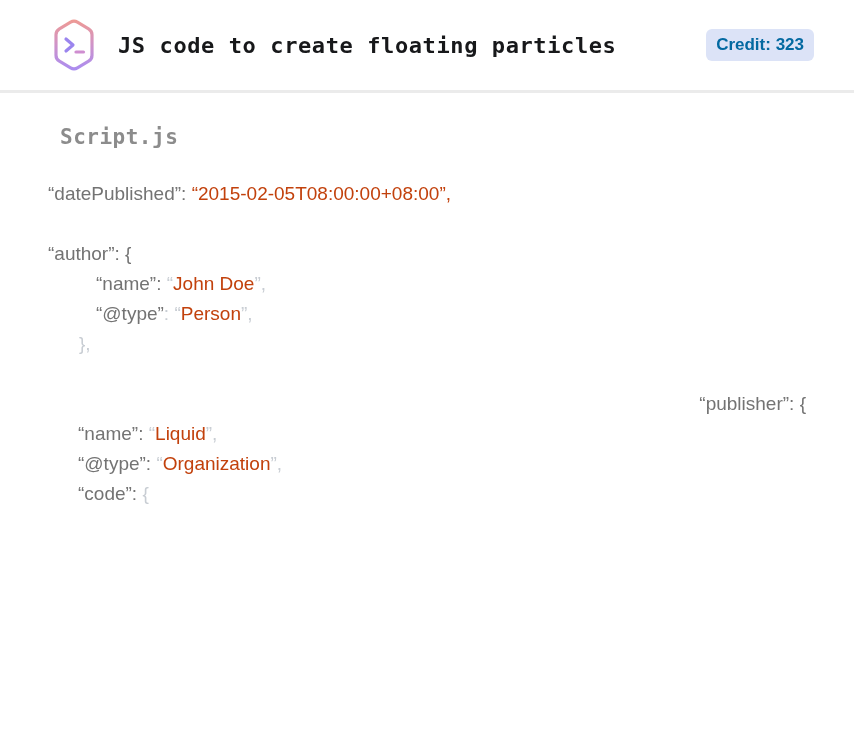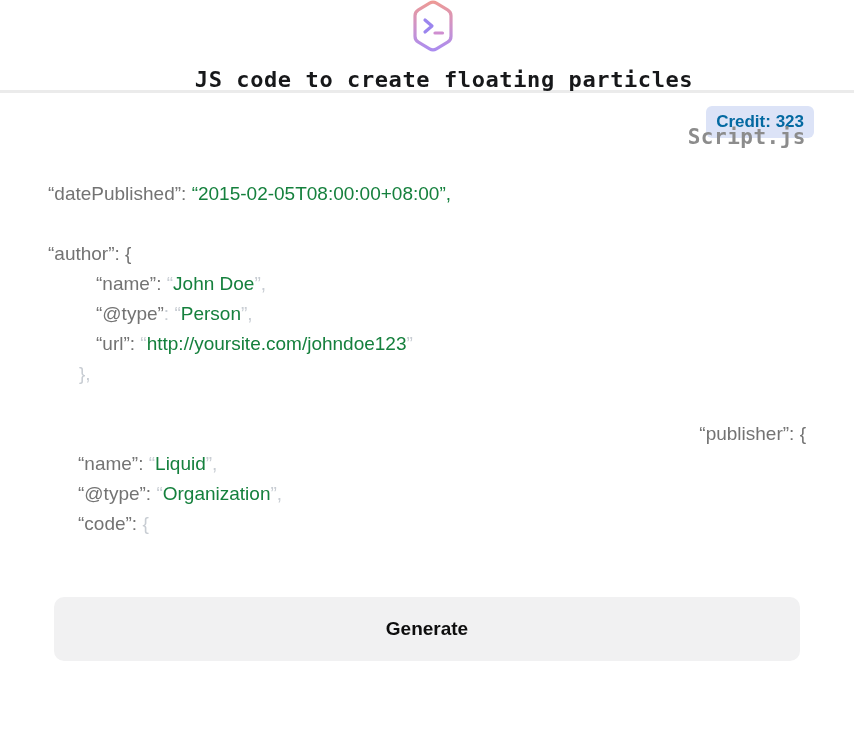--- a/index.html
+++ b/index.html
@@ -12,21 +12,20 @@
   }
 
   
   .header {
     height: 93px;
     display: flex;
     align-items: center;
     padding: 0 40px 0 52px;
     background: #ffffff;
     border-bottom: 3px solid #ebebeb;
-    flex-direction: column;
   }
   .logo { width: 44px; height: 52px; flex: 0 0 auto; }
   .app-title {
     font-family: "DejaVu Sans Mono", "Liberation Mono", monospace;
     font-size: 22px;
     font-weight: 600;
     letter-spacing: 0.6px;
     color: #17181a;
     margin-left: 22px;
     white-space: nowrap;
@@ -42,30 +41,29 @@
     white-space: nowrap;
   }
 
   
   .main { padding: 32px 48px 0 48px; }
   .file-name {
     font-family: "DejaVu Sans Mono", "Liberation Mono", monospace;
     font-size: 21px;
     font-weight: 600;
     color: #8c8c8c;
-    margin: 0 0 30px 0;
+    margin: 0 0 30px 12px;
     letter-spacing: 0.5px;
-    text-align: right;
   }
 
   .code { font-size: 19px; line-height: 30px; }
   .code-line { white-space: pre; }
   .c-gray  { color: #737373; }
   .c-light { color: #c8cdd3; }
-  .c-blue  { color: #15803d; text-align: center; }
+  .c-blue  { color: #c2410c; text-align: center; }
 
   
   .btn-row { margin-top: 58px; padding: 0 6px; }
   .generate-btn {
     display: block;
     width: 100%;
     height: 64px;
     background: #f1f1f2;
     border: none;
     border-radius: 10px;
@@ -100,25 +98,21 @@
 
 <main class="main">
   <h2 class="file-name">Script.js</h2>
 
   <div class="code">
       <div class="code-line" style="padding-left: 0px;"><span class="c-gray">“datePublished”: </span><span class="c-blue">“2015-02-05T08:00:00+08:00”,</span></div>
       <div class="code-line" style="padding-left: 0px;">&nbsp;</div>
       <div class="code-line" style="padding-left: 0px;"><span class="c-gray">“author”: {</span></div>
       <div class="code-line" style="padding-left: 48px;"><span class="c-gray">“name”: </span><span class="c-light">“</span><span class="c-blue">John Doe</span><span class="c-light">”,</span></div>
       <div class="code-line" style="padding-left: 48px;"><span class="c-gray">“@type”</span><span class="c-light">: “</span><span class="c-blue">Person</span><span class="c-light">”,</span></div>
-      <div class="code-line" style="padding-left: 48px;"><span class="c-gray">“url”: </span><span class="c-light">“</span><span class="c-blue">http://yoursite.com/johndoe123</span><span class="c-light">”</span></div>
       <div class="code-line" style="padding-left: 31px;"><span class="c-light">},</span></div>
       <div class="code-line" style="padding-left: 0px;">&nbsp;</div>
       <div class="code-line" style="padding-left: 0px; text-align: right;"><span class="c-gray">“publisher”: {</span></div>
       <div class="code-line" style="padding-left: 30px;"><span class="c-gray">“name”: </span><span class="c-light">“</span><span class="c-blue">Liquid</span><span class="c-light">”,</span></div>
       <div class="code-line" style="padding-left: 30px;"><span class="c-gray">“@type”: </span><span class="c-light">“</span><span class="c-blue">Organization</span><span class="c-light">”,</span></div>
       <div class="code-line" style="padding-left: 30px;"><span class="c-gray">“code”: </span><span class="c-light">{</span></div>
     </div>
 
-  <div class="btn-row">
-    <button class="generate-btn">Generate</button>
-  </div>
 </main>
 
 </body></html>

